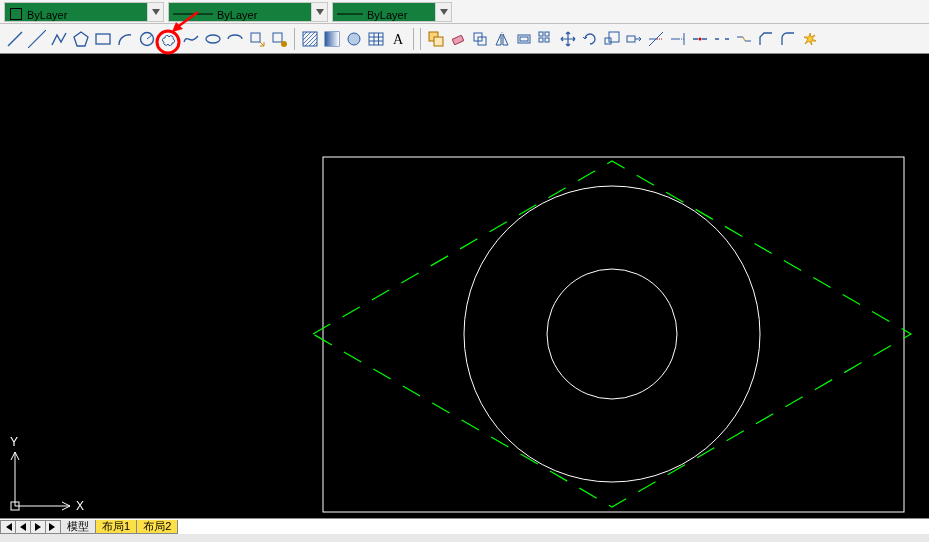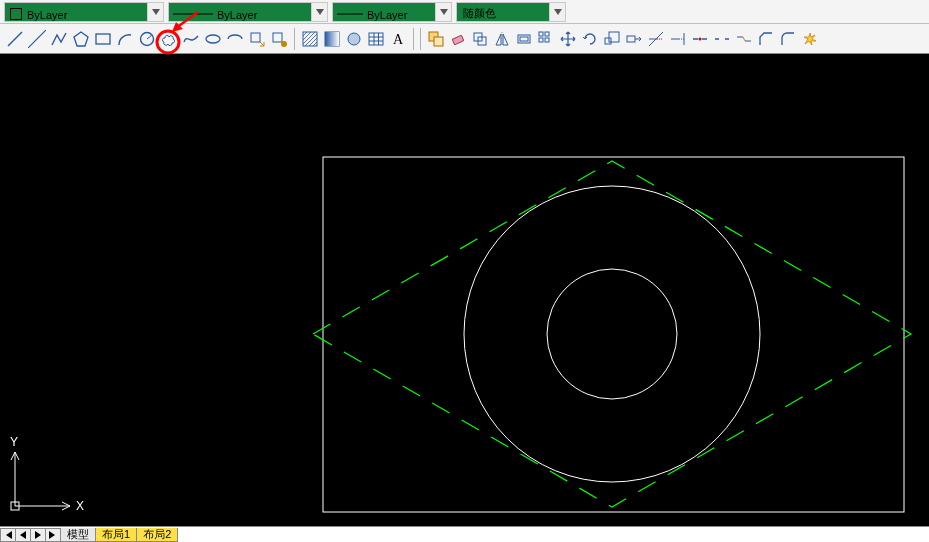--- a/index.html
+++ b/index.html
@@ -88,21 +88,21 @@
       width: 929px;
       height: 474px;
       background: #000000;
     }
     .canvas-wrap svg { position: absolute; inset: 0; }
 
     
     .bottom-row {
       position: absolute;
       left: 0;
-      bottom: 0;
+      bottom: 8px;
       width: 929px;
       height: 16px;
       display: flex;
       align-items: center;
       background: #ffffff;
       border-top: 1px solid #888;
       font-size: 11px;
     }
     .nav-btn {
       width: 16px;
@@ -196,29 +196,20 @@
     </span>
     <span class="prop-text">ByLayer</span>
     <span style="flex:1"></span>
     <span class="drop-btn">
       <svg viewBox="0 0 8 6">
           <path d="M0 0 L8 0 L4 6 Z" fill="#555"></path>
         </svg>
     </span>
   </div>
 
-  <div id="panel-color" class="prop-panel">
-    <span class="prop-text" style="padding-left:6px">随颜色</span>
-    <span style="flex:1"></span>
-    <span class="drop-btn">
-      <svg viewBox="0 0 8 6">
-          <path d="M0 0 L8 0 L4 6 Z" fill="#555"></path>
-        </svg>
-    </span>
-  </div>
 </div>
 
 <div class="tool-row">
 
   <div class="tool-btn">
       <svg viewBox="0 0 18 18">
         <line x1="2" y1="16" x2="16" y2="2" stroke="#2a5aa0" stroke-width="1.4"></line>
       </svg>
     </div>
   <div class="tool-btn">

